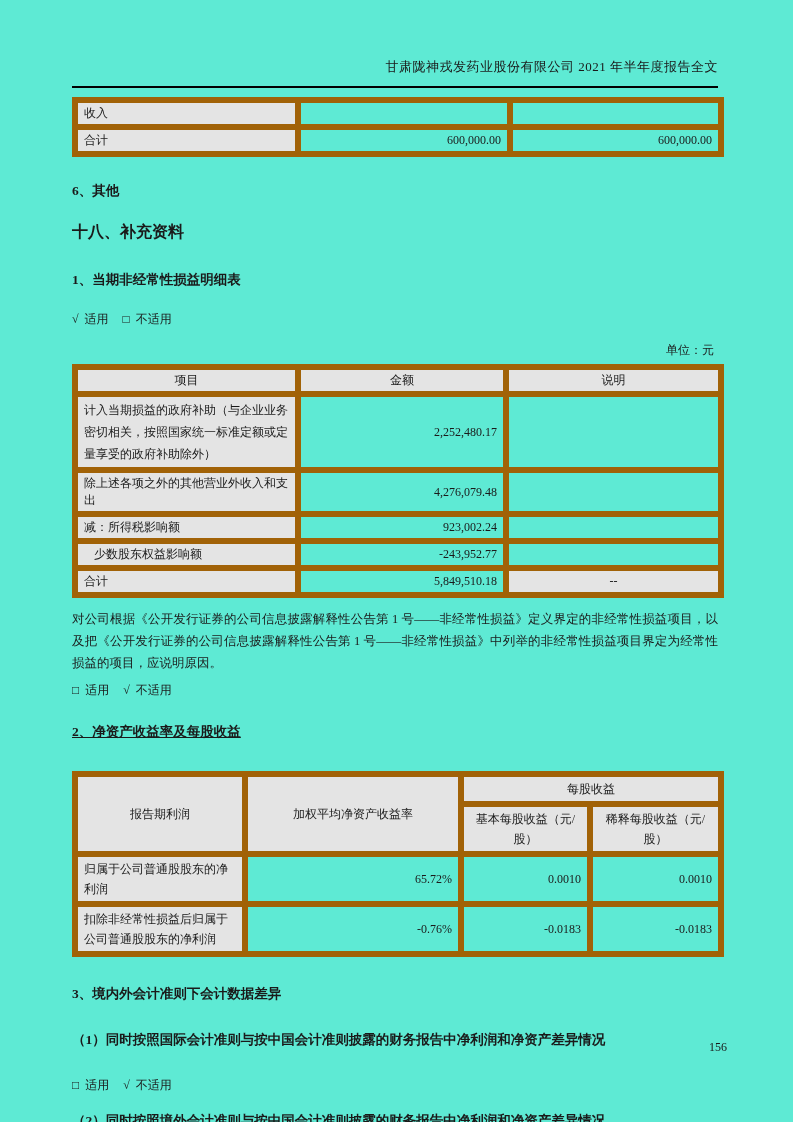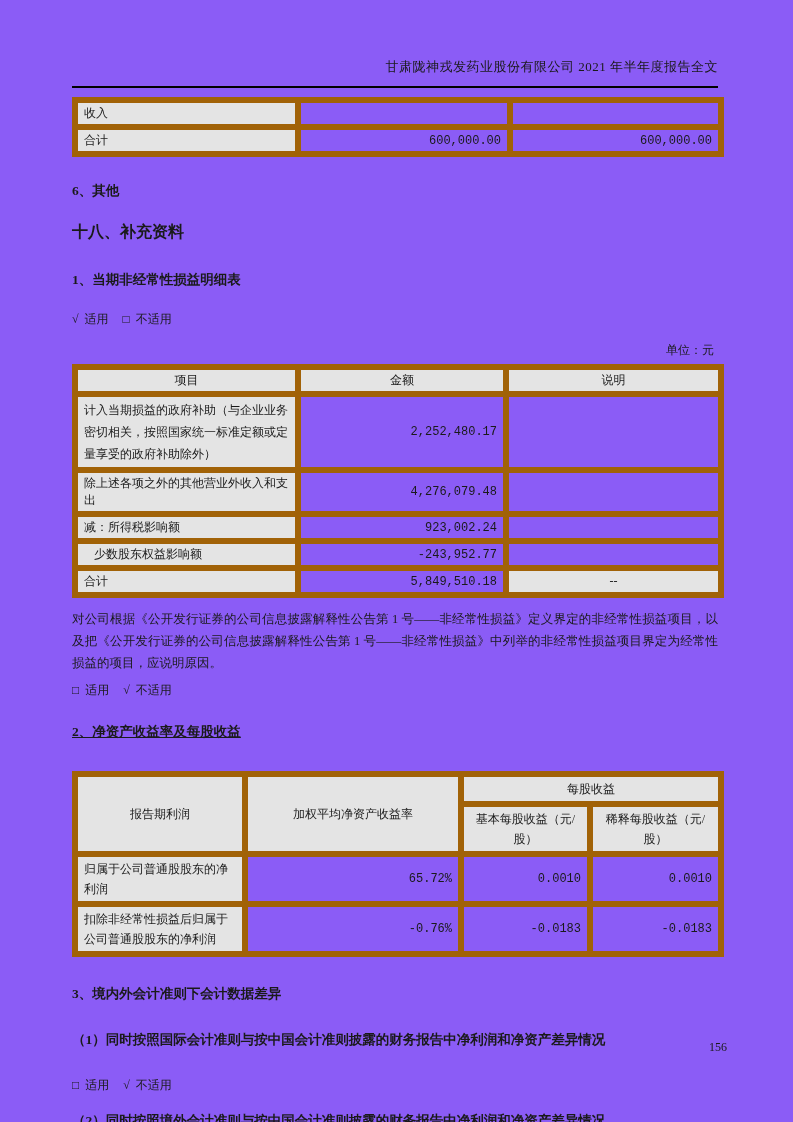--- a/index.html
+++ b/index.html
@@ -6,21 +6,21 @@
   html, body { background: #ffffff; }
   body {
     font-family: "Liberation Serif", "DejaVu Serif", serif;
     color: #1a1a1a;
   }
   .page {
     position: relative;
     width: 793px;
     height: 1122px;
     margin: 0 auto;
-    background: #8b5cf6;
+    background: #5eead4;
     overflow: hidden;
   }
   .content {
     position: absolute;
     left: 72px;
     top: 0;
     width: 646px;
   }
   
   .doc-header {
@@ -39,21 +39,21 @@
     border: 2px solid #000;
     font-size: 12px;
   }
   td, th {
     border: 6px solid #a16207;
     padding: 2px 6px;
     font-weight: normal;
     overflow: hidden;
   }
   .gray { background: #e4e4e4; }
-  .num { text-align: right; font-family: Liberation Mono, monospace; }
+  .num { text-align: right; font-family: Liberation Serif, serif; }
   .ctr { text-align: center; }
   .left { text-align: left; }
   .indent { padding-left: 16px; font-family: Liberation Mono, monospace; }
   
   .t1 { margin-top: 9px; }
   .t1 tr { height: 25px; }
   
   .h-small { font-weight: bold; font-size: 13.5px; }
   .h-big { font-weight: bold; font-size: 16px; }
   .sec6 { margin-top: 25px; }

